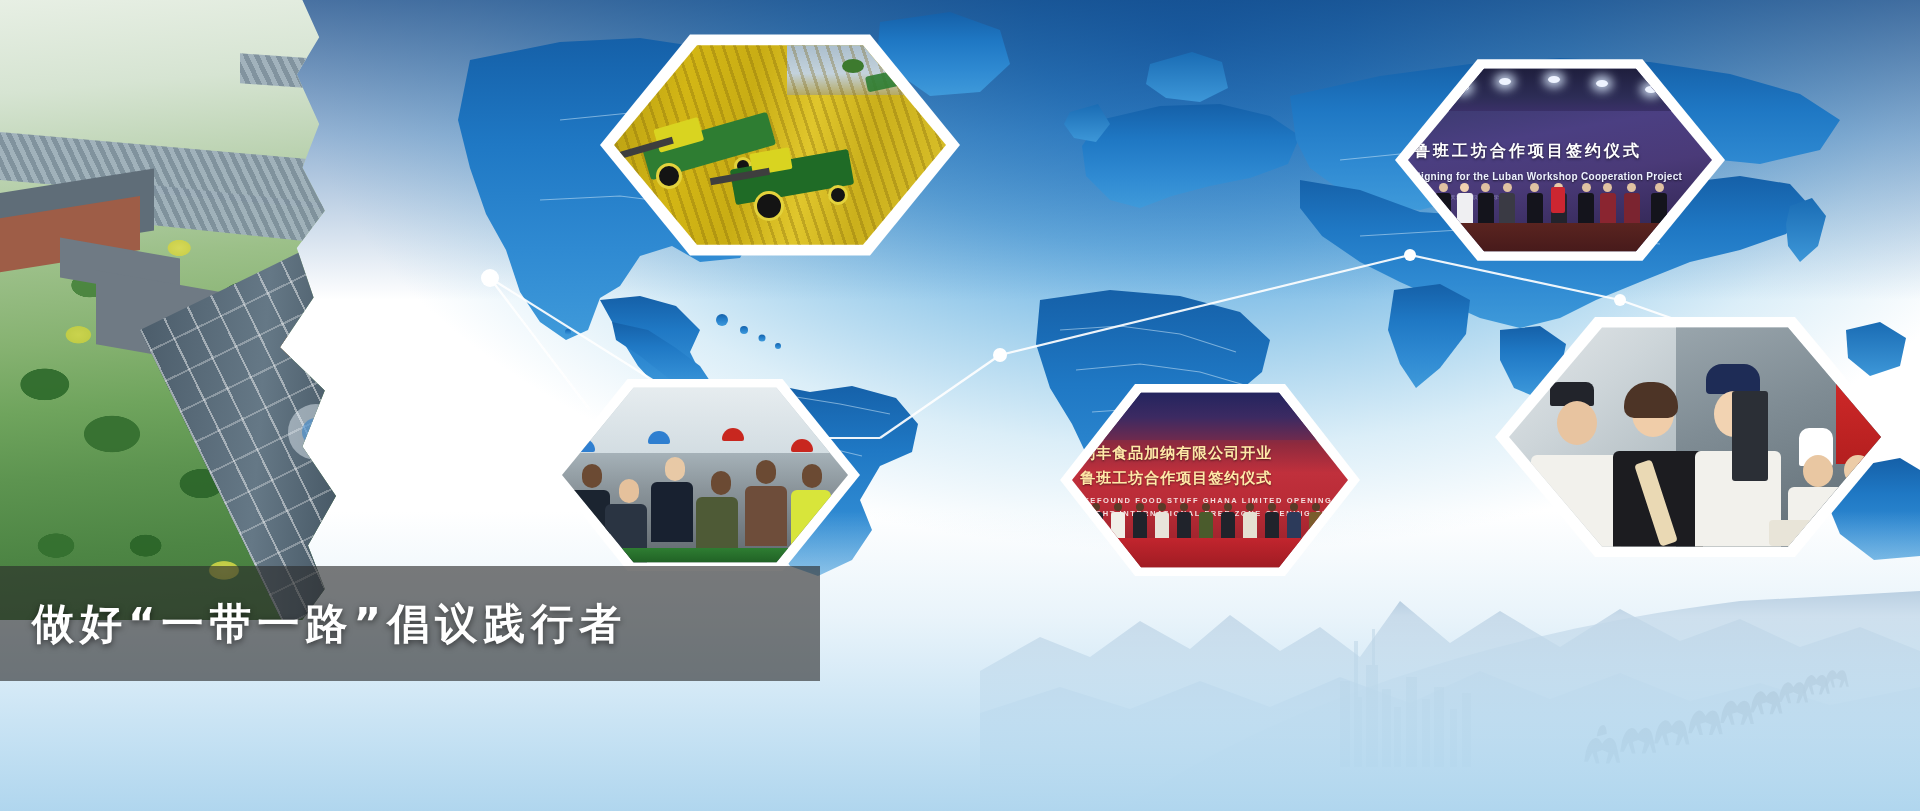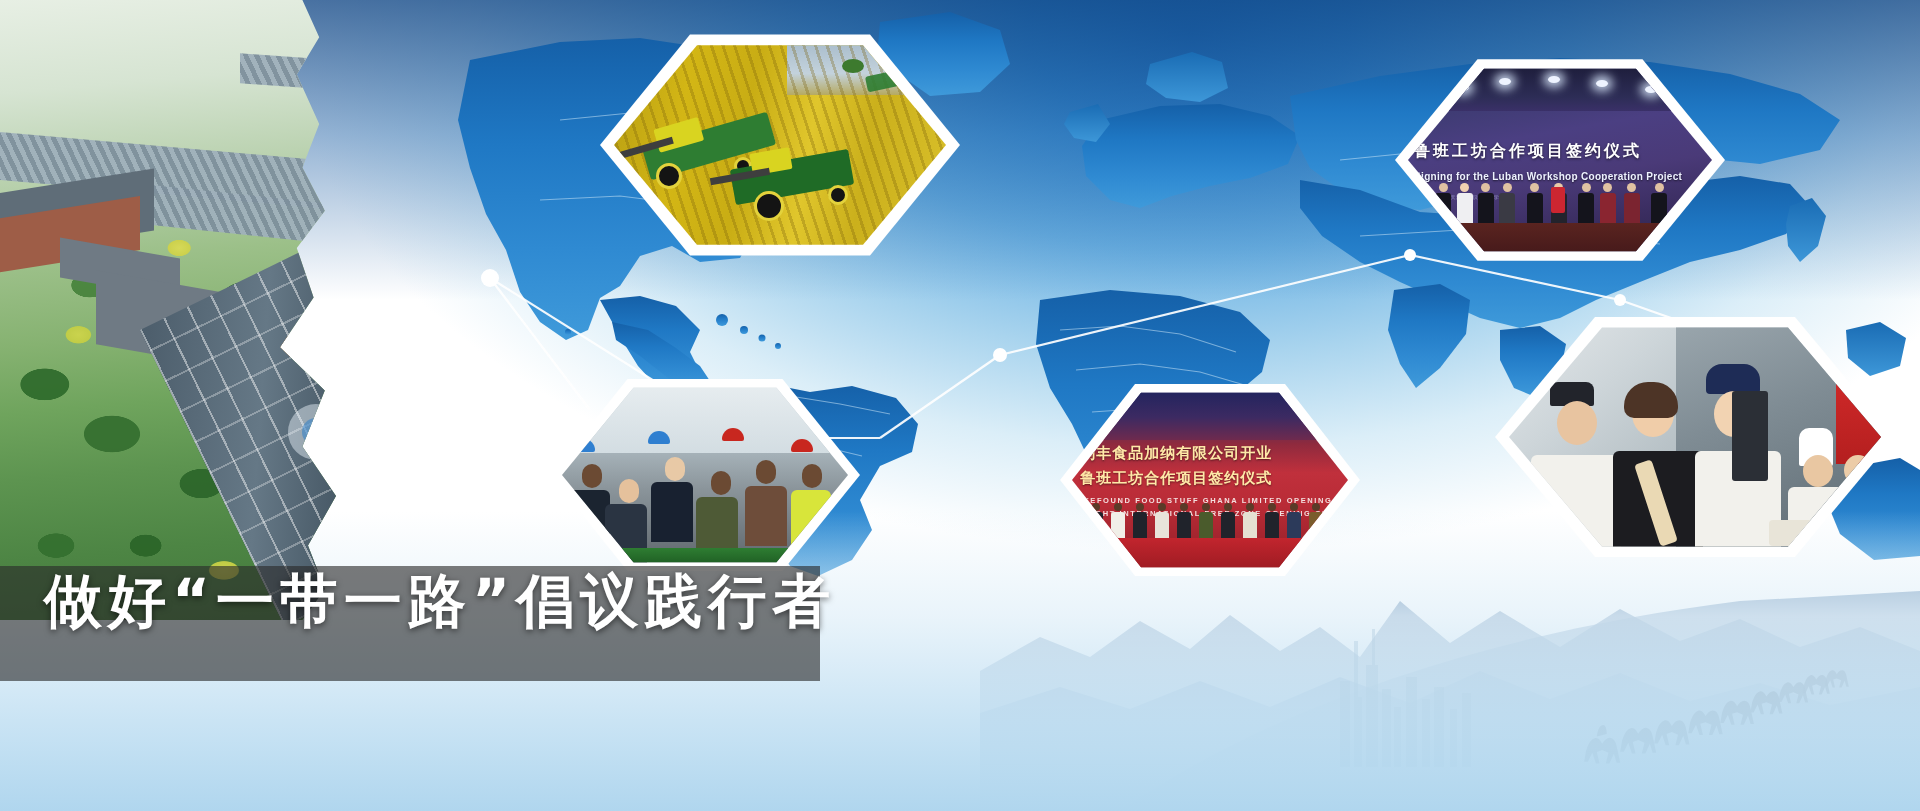--- a/index.html
+++ b/index.html
@@ -194,26 +194,26 @@
   .chefbody{position:absolute;border-radius:6px 6px 0 0;background:#f2f1ec;}
   .chefbody.blk{background:#1c1c20;}
   .dough{position:absolute;background:#ead9b4;border-radius:4px;transform:rotate(-18deg);}
 
   
   .title-band{
     position:absolute;left:0;top:566px;width:820px;height:115px;
     background:rgba(42,42,42,.62);
   }
   .title-text{
-    position:absolute;left:0;top:544px;width:820px;height:115px;
+    position:absolute;left:0;top:566px;width:820px;height:115px;
     display:flex;align-items:center;
-    padding-left:44px;
+    padding-left:32px;
     color:#ffffff;
     font-family:"DejaVu Sans","Liberation Sans",sans-serif;
-    font-size:58px;font-weight:bold;letter-spacing:6px;
+    font-size:42px;font-weight:bold;letter-spacing:6px;
     text-shadow:0 2px 6px rgba(0,0,0,.55);
     white-space:nowrap;
   }
 </style>
 </head>
 <body>
 
 <div id="stage">
 
   <div class="bg-sky"></div>

